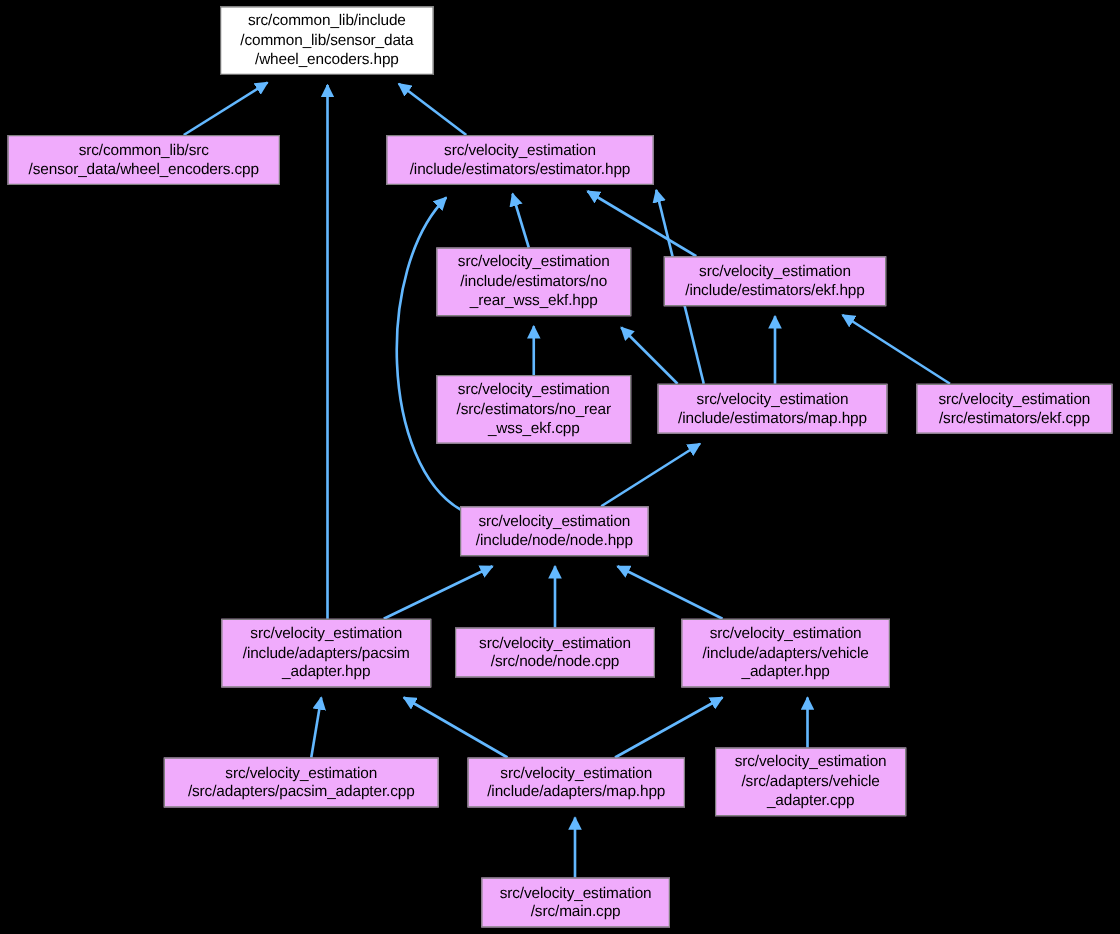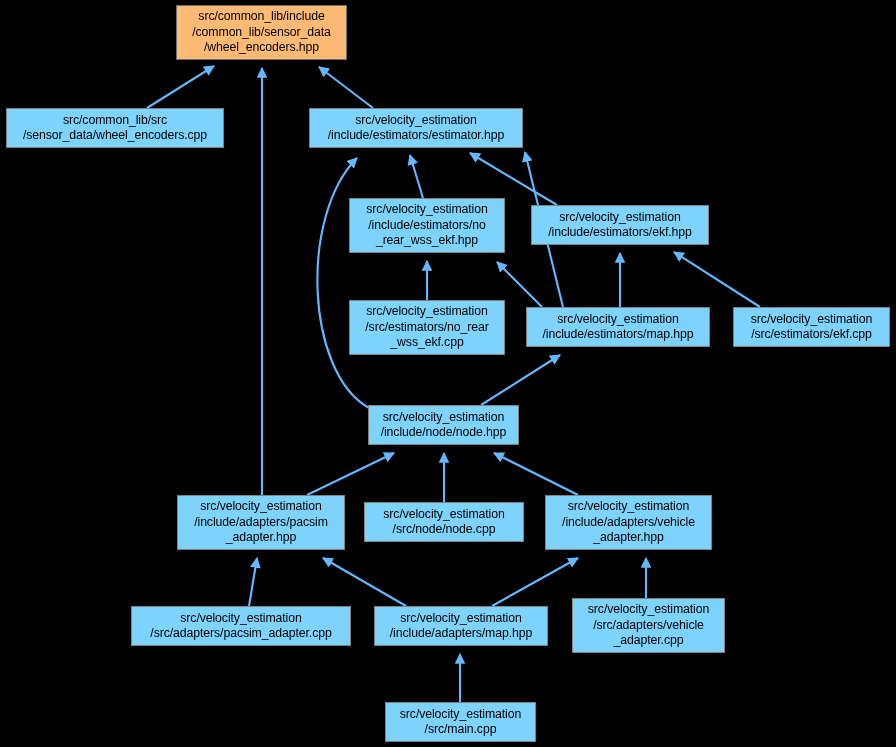--- a/index.html
+++ b/index.html
@@ -1,23 +1,23 @@
 <!DOCTYPE html>
 <html><head>
 <meta charset="utf-8">
 <style>
   html,body{margin:0;padding:0;background:#000;}
   #canvas{position:relative;width:896px;height:747px;background:#000;overflow:hidden;
           font-family:"Liberation Sans","DejaVu Sans",sans-serif;}
   svg#edges{position:absolute;left:0;top:0;width:896px;height:747px;pointer-events:none;}
   .node{position:absolute;box-sizing:border-box;border:1px solid #808080;
-        background:#7dd3fc;color:#000000;display:flex;align-items:center;
+        background:#f0abfc;color:#000000;display:flex;align-items:center;
         justify-content:center;text-align:center;font-size:12.3px;line-height:15.4px;
         white-space:pre-line;letter-spacing:-0.1px;}
-  .node.root{background:#fdba74;border-color:#6f6f6f;}
+  .node.root{background:#ffffff;border-color:#6f6f6f;}
   .node span{display:block;width:100%;padding:0 4px;box-sizing:border-box;}
 </style>
 </head>
 <body>
 
 <div id="canvas">
   <svg id="edges" viewBox="0 0 896 747" xmlns="http://www.w3.org/2000/svg">
       <defs>
         <marker id="arrowhead" viewBox="0 0 10 10" refX="9" refY="5" markerWidth="5.2" markerHeight="5.2" orient="auto-start-reverse" markerUnits="strokeWidth">
           <path d="M 0 0 L 10 5 L 0 10 z" fill="#63b8ff"></path>

